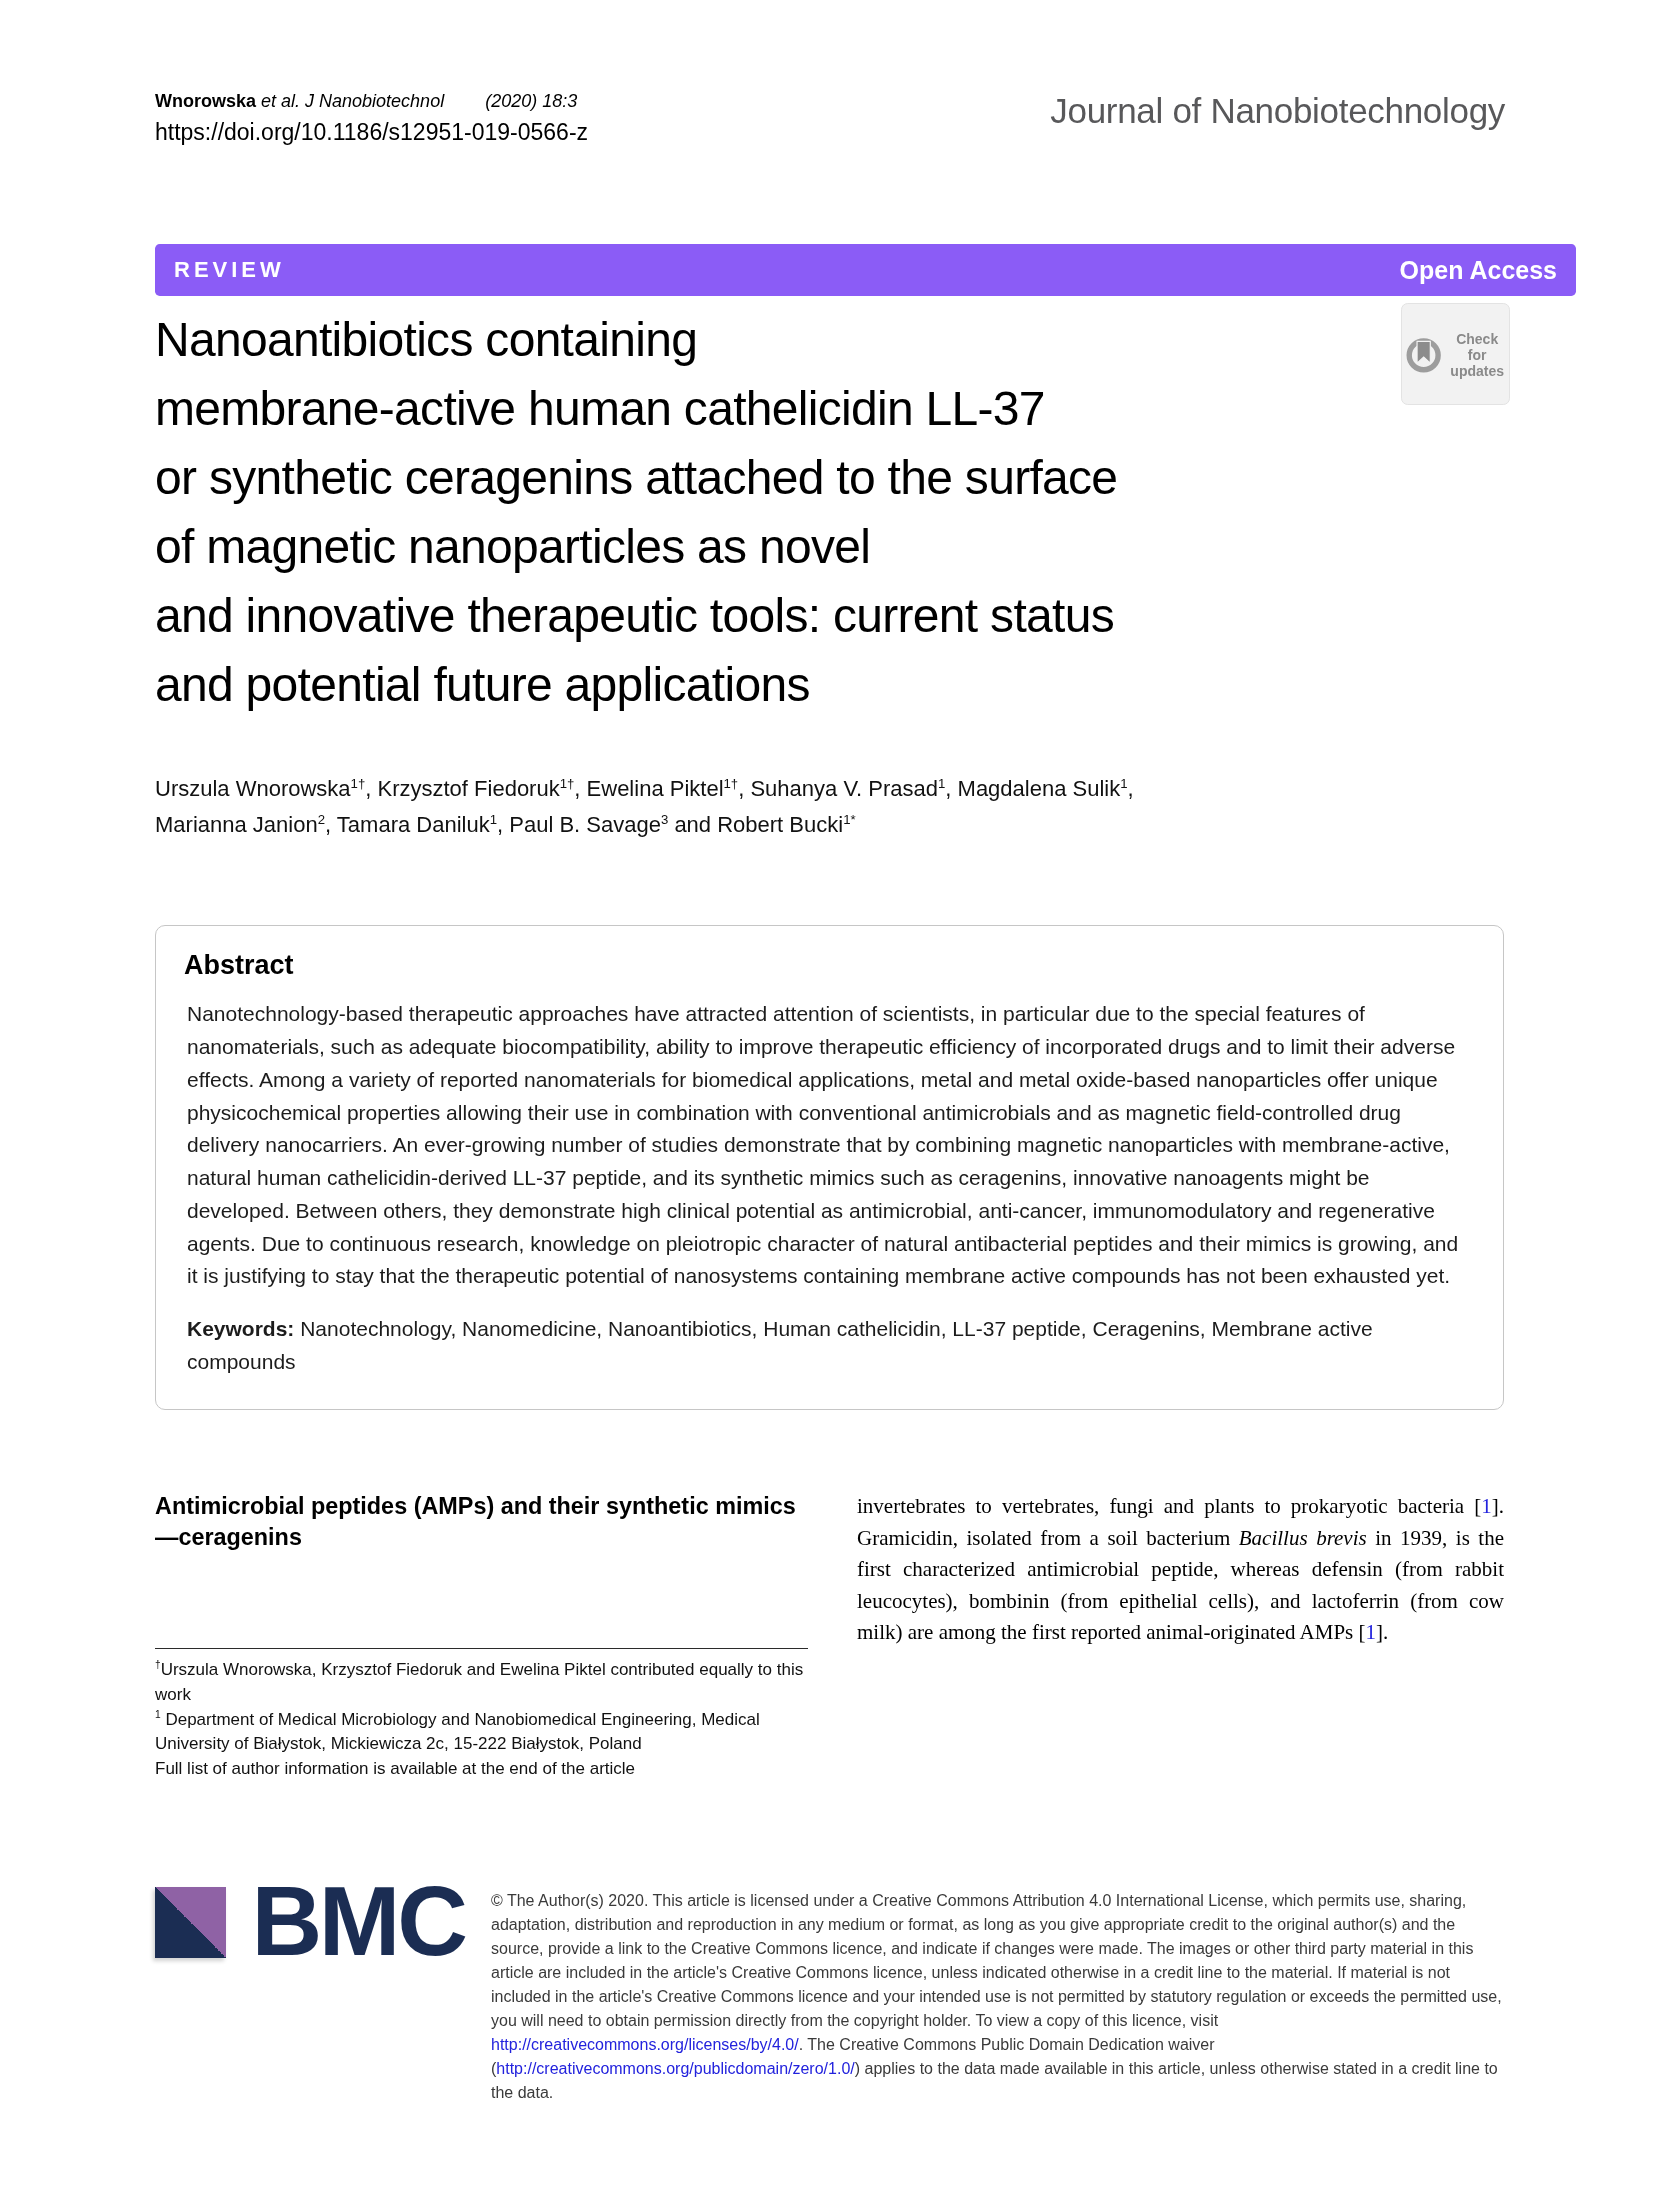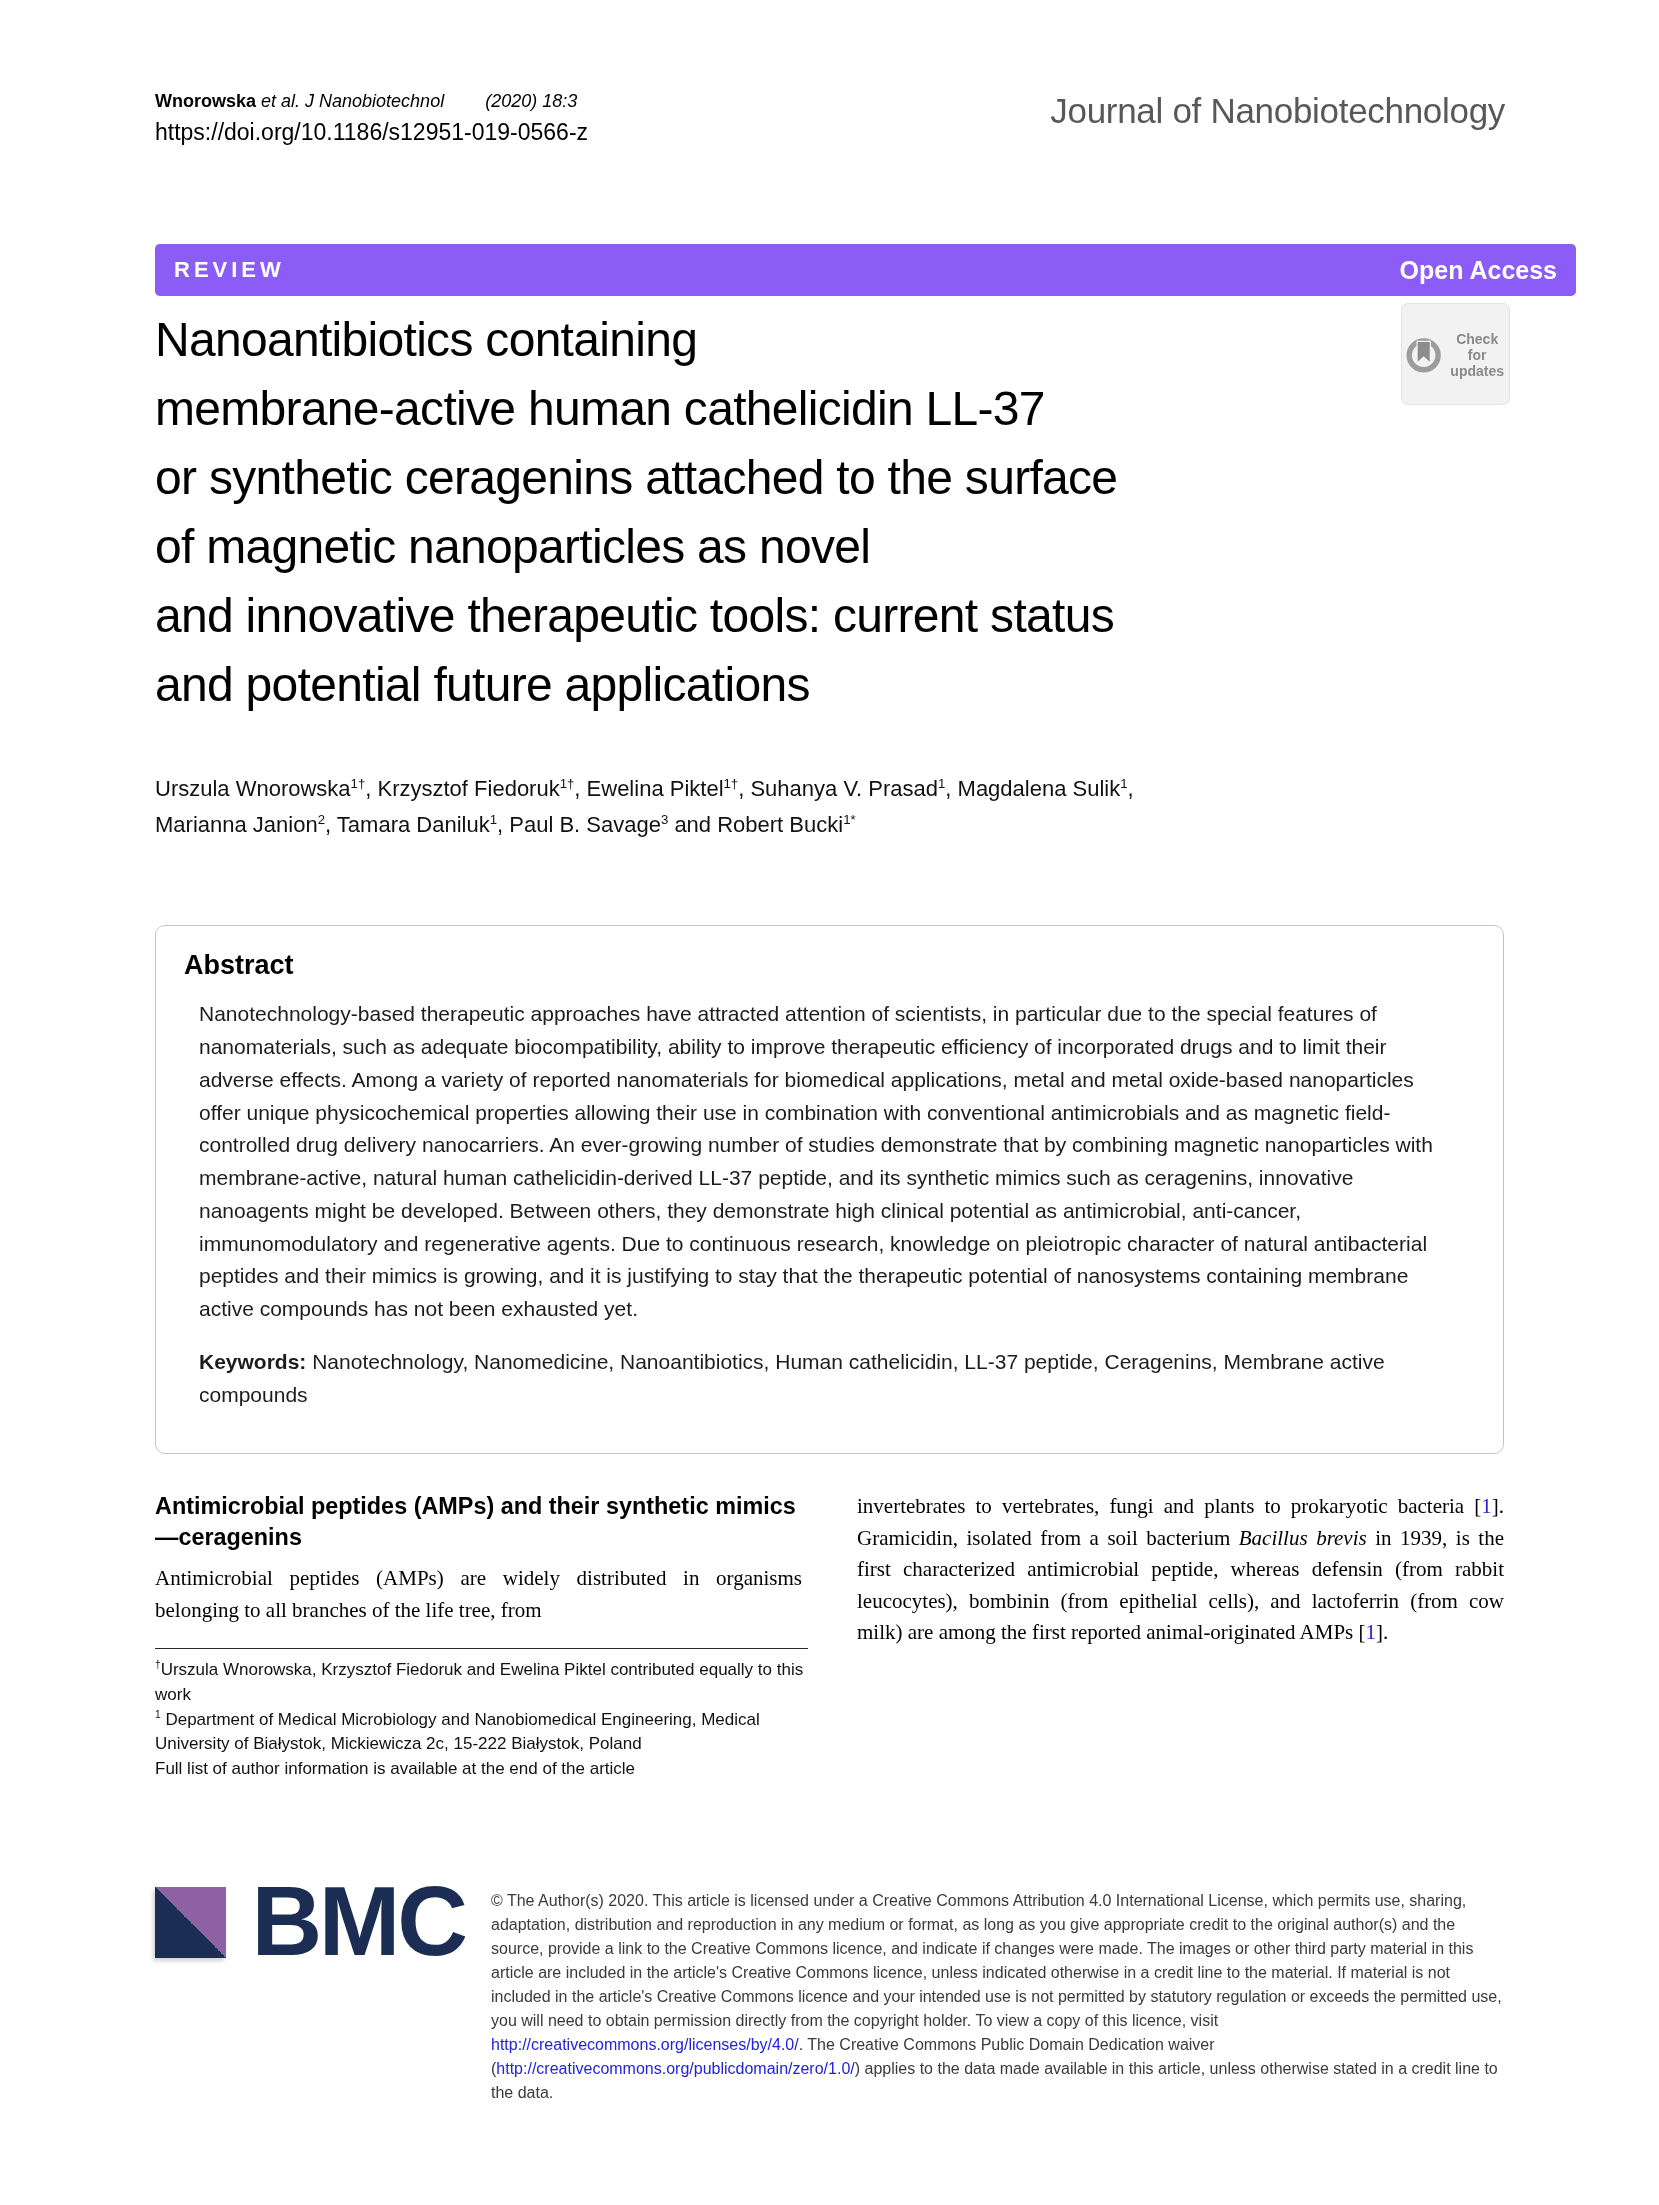--- a/index.html
+++ b/index.html
@@ -50,21 +50,21 @@
     font-size:22px;line-height:1.62;color:#111;white-space:pre-wrap;
   }
   .seg-sup{vertical-align:super;font-size:60%;line-height:0;}
   
   .abstract{
     position:absolute;left:155px;top:925px;width:1349px;box-sizing:border-box;
     border:1.3px solid #c6c6c6;border-radius:10px;
     padding:24px 28px 27px 28px;
   }
   .abstract h2{margin:0 0 17.4px 0;font-size:27px;font-weight:bold;color:#000;}
-  .abstract p{margin:15px;font-size:21px;line-height:1.56;color:#1c1c1c;}
+  .abstract p{margin:3px;font-size:21px;line-height:1.56;color:#1c1c1c;}
   .abstract .keywords{margin-top:20px;}
   .abstract .kw{font-weight:bold;}
   
   .columns{
     position:absolute;left:155px;top:1491px;width:1349px;
     display:flex;gap:55px;
   }
   .col{width:653px;}
   .col h3{
     margin:0 0 10.7px 0;font-size:23.4px;font-weight:bold;line-height:1.32;color:#000;
@@ -141,21 +141,20 @@
 
   <section class="abstract">
     <h2>Abstract</h2>
     <p>Nanotechnology-based therapeutic approaches have attracted attention of scientists, in particular due to the special features of nanomaterials, such as adequate biocompatibility, ability to improve therapeutic efficiency of incorporated drugs and to limit their adverse effects. Among a variety of reported nanomaterials for biomedical applications, metal and metal oxide-based nanoparticles offer unique physicochemical properties allowing their use in combination with conventional antimicrobials and as magnetic field-controlled drug delivery nanocarriers. An ever-growing number of studies demonstrate that by combining magnetic nanoparticles with membrane-active, natural human cathelicidin-derived LL-37 peptide, and its synthetic mimics such as ceragenins, innovative nanoagents might be developed. Between others, they demonstrate high clinical potential as antimicrobial, anti-cancer, immunomodulatory and regenerative agents. Due to continuous research, knowledge on pleiotropic character of natural antibacterial peptides and their mimics is growing, and it is justifying to stay that the therapeutic potential of nanosystems containing membrane active compounds has not been exhausted yet.</p>
     <p class="keywords"><span class="kw">Keywords:</span> <span>Nanotechnology, Nanomedicine, Nanoantibiotics, Human cathelicidin, LL-37 peptide, Ceragenins, Membrane active compounds</span></p>
   </section>
 
   <div class="columns">
     <div class="col">
       <h3>Antimicrobial peptides (AMPs) and their synthetic mimics—ceragenins</h3>
-      <p class="serif">Antimicrobial peptides (AMPs) are widely distributed in organisms belonging to all branches of the life tree, from</p>
     </div>
     <div class="col">
       <p class="serif"><span>invertebrates to vertebrates, fungi and plants to prokaryotic bacteria [</span><span class="seg-link">1</span><span>]. Gramicidin, isolated from a soil bacterium </span><span class="seg-i">Bacillus brevis</span><span> in 1939, is the first characterized antimicrobial peptide, whereas defensin (from rabbit leucocytes), bombinin (from epithelial cells), and lactoferrin (from cow milk) are among the first reported animal-originated AMPs [</span><span class="seg-link">1</span><span>].</span></p>
     </div>
   </div>
 
   <div class="footnotes">
     <div class="rule"></div>
     <p><span class="seg-sup">†</span><span>Urszula Wnorowska, Krzysztof Fiedoruk and Ewelina Piktel contributed equally to this work</span></p>
     <p><span class="seg-sup">1</span><span> Department of Medical Microbiology and Nanobiomedical Engineering, Medical University of Białystok, Mickiewicza 2c, 15-222 Białystok, Poland</span></p>

